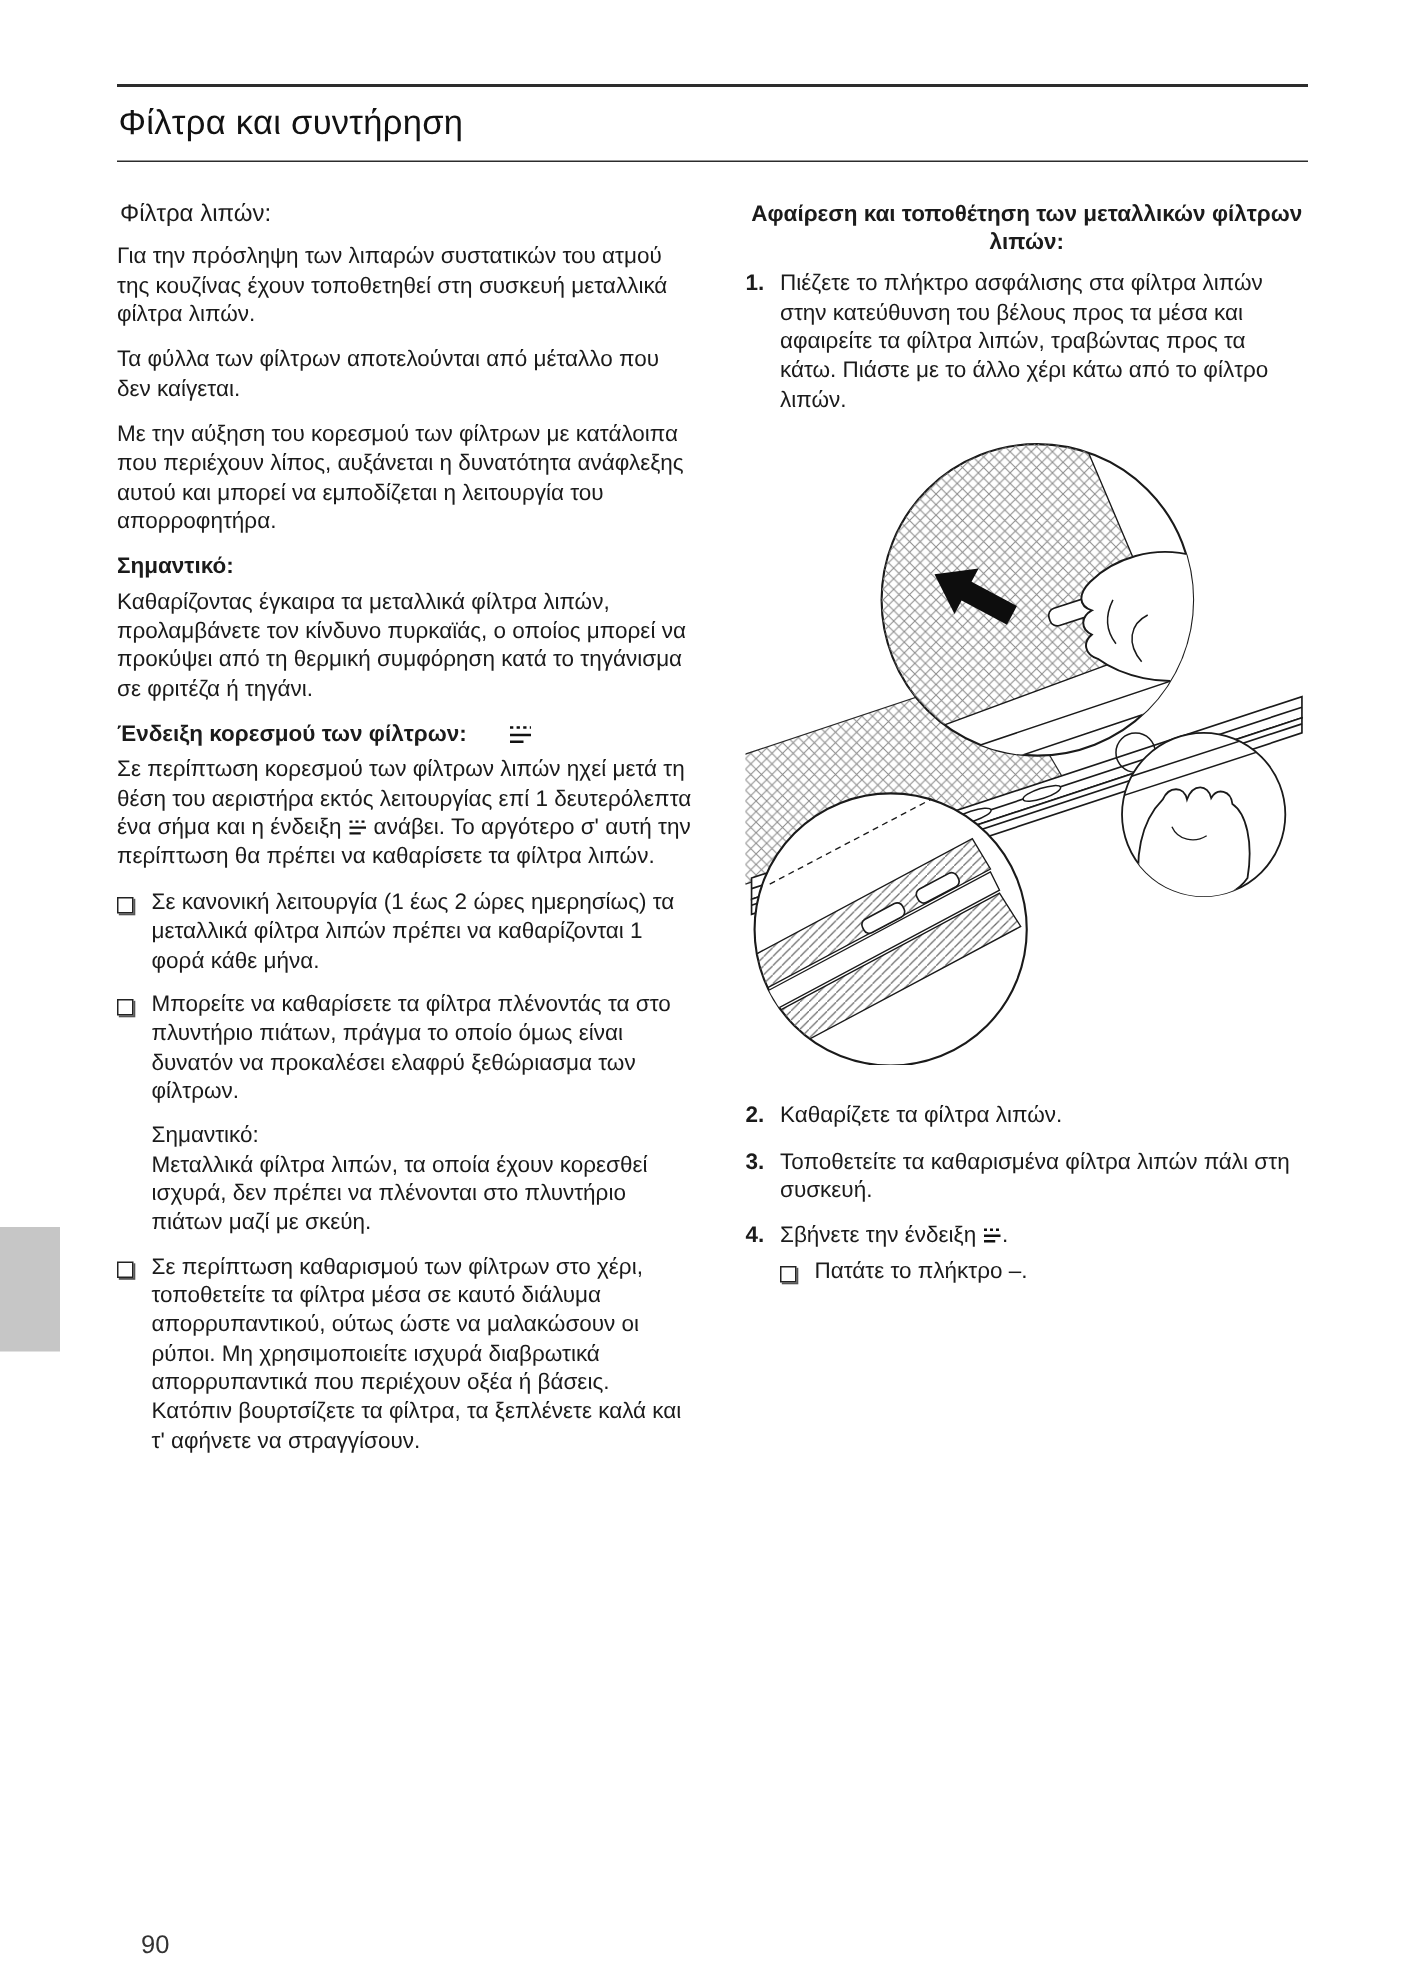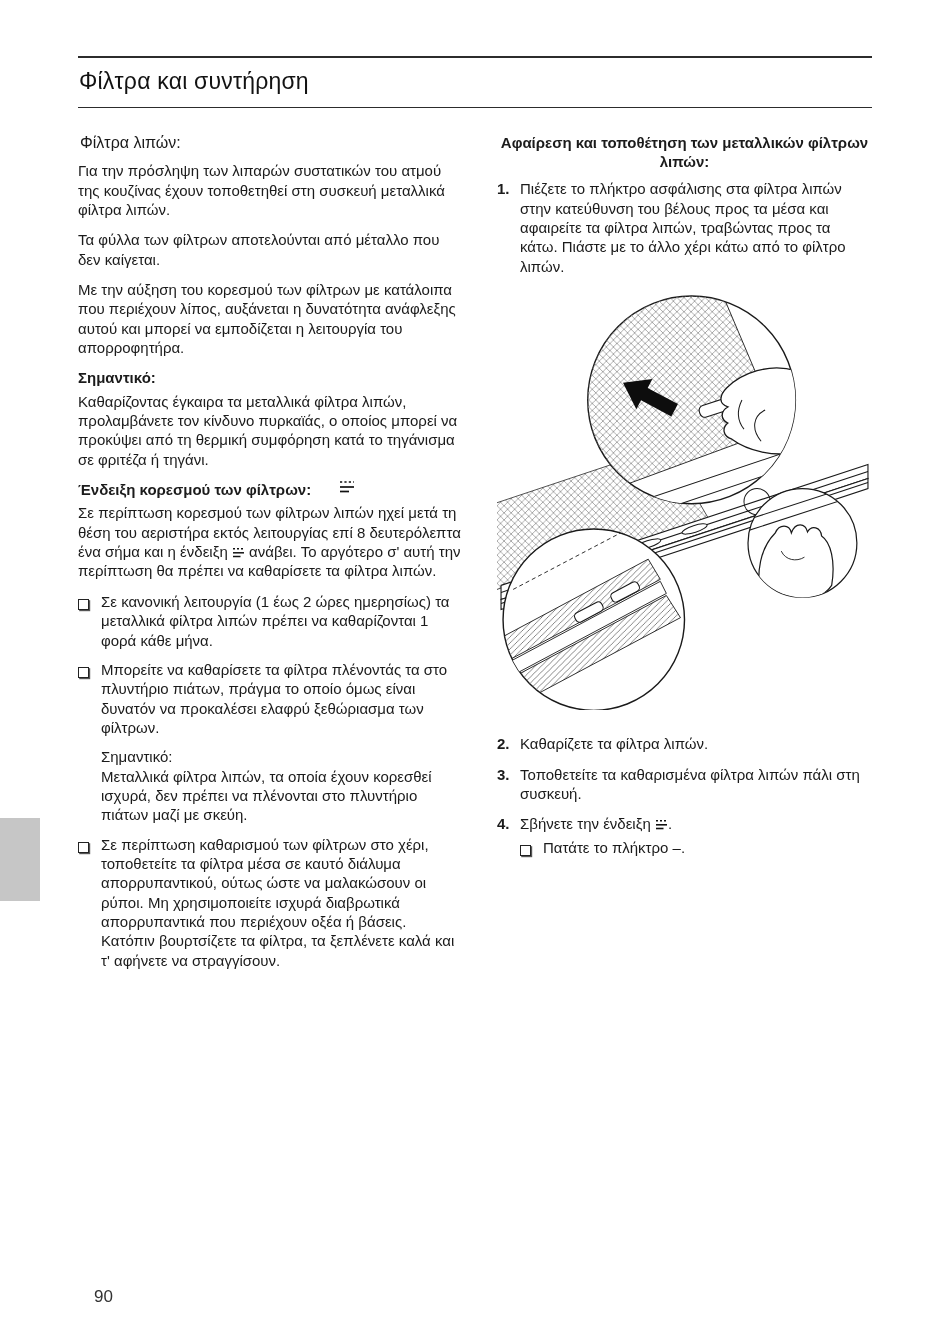--- a/index.html
+++ b/index.html
@@ -23,21 +23,21 @@
   
   .columns{display:flex;gap:34px;margin-top:25px;}
   .col-left{width:385px;flex:0 0 385px;}
   .col-right{flex:1;min-width:0;}
 
   h2.sec{font-size:16px;font-weight:normal;margin:0 2px 8px;}
   h3.sub{font-size:15px;font-weight:bold;margin:0 0 4px;}
   p{margin:0 0 11px;}
   .b{font-weight:normal;}
 
-  .indicator-head{display:flex;align-items:flex-start;gap:28px;margin-top:26px;}
+  .indicator-head{display:flex;align-items:center;gap:28px;margin-top:26px;}
   .cleaning-head{margin-top:40px;margin-bottom:8px;}
 
   
   .bullet{display:flex;margin:0 0 10px;}
   .bullet .marker{flex:0 0 15px;margin-right:8px;padding-top:3px;}
   .sq{display:inline-block;width:9px;height:9px;border:1.6px solid #222;
       box-shadow:1.2px 1.2px 0 #555;background:#fff;}
   .note{margin-left:23px;margin-bottom:10px;}
 
   
@@ -85,21 +85,21 @@
           <span>Ένδειξη κορεσμού των φίλτρων:</span>
           <span class="sat-icon">
             <svg width="16" height="13" viewBox="0 0 16 13" aria-hidden="true">
               <line x1="1" y1="2" x2="15" y2="2" stroke="#111" stroke-width="1.7" stroke-dasharray="2.2 2.2"></line>
               <line x1="1" y1="7" x2="15" y2="7" stroke="#111" stroke-width="1.7"></line>
               <line x1="1" y1="11.5" x2="10" y2="11.5" stroke="#111" stroke-width="1.7"></line>
             </svg>
           </span>
         </h3>
         <p>
-          <span>Σε περίπτωση κορεσμού των φίλτρων λιπών ηχεί μετά τη θέση του αεριστήρα εκτός λειτουργίας επί 8 δευτερόλεπτα ένα σήμα και η ένδειξη</span>
+          <span>Σε περίπτωση κορεσμού των φίλτρων λιπών ηχεί μετά τη θέση του αεριστήρα εκτός λειτουργίας επί 1 δευτερόλεπτα ένα σήμα και η ένδειξη</span>
           <span class="sat-icon">
             <svg width="13" height="11" viewBox="0 0 13 11" aria-hidden="true">
               <line x1="1" y1="1.8" x2="12" y2="1.8" stroke="#111" stroke-width="1.5" stroke-dasharray="2 2"></line>
               <line x1="1" y1="5.8" x2="12" y2="5.8" stroke="#111" stroke-width="1.5"></line>
               <line x1="1" y1="9.5" x2="8.5" y2="9.5" stroke="#111" stroke-width="1.5"></line>
             </svg>
           </span>
           <span>ανάβει. Το αργότερο σ' αυτή την περίπτωση θα πρέπει να καθαρίσετε τα φίλτρα λιπών.</span>
         </p>
 

